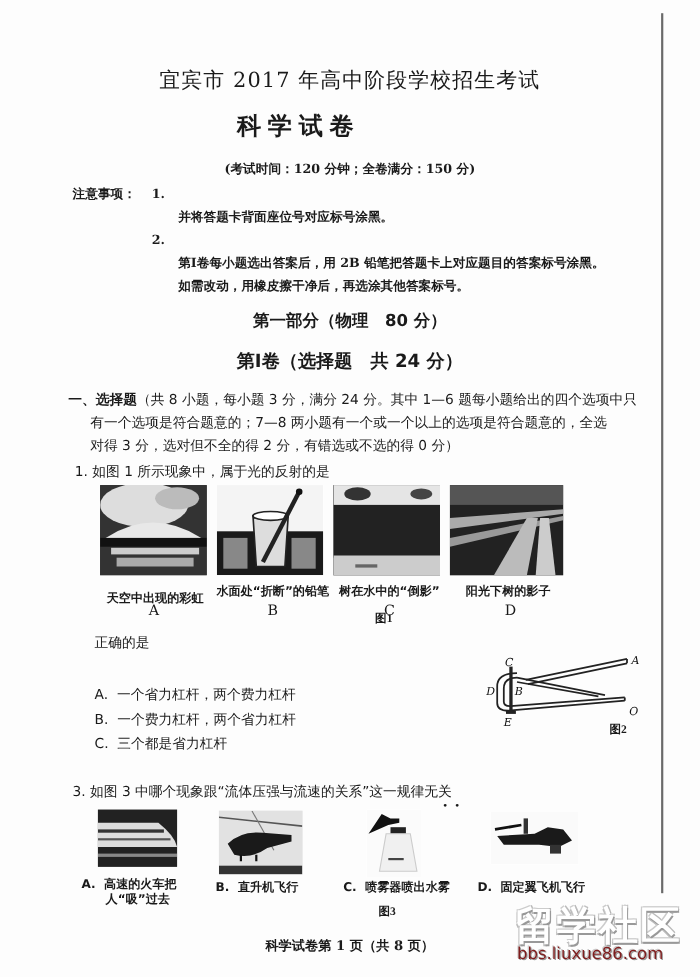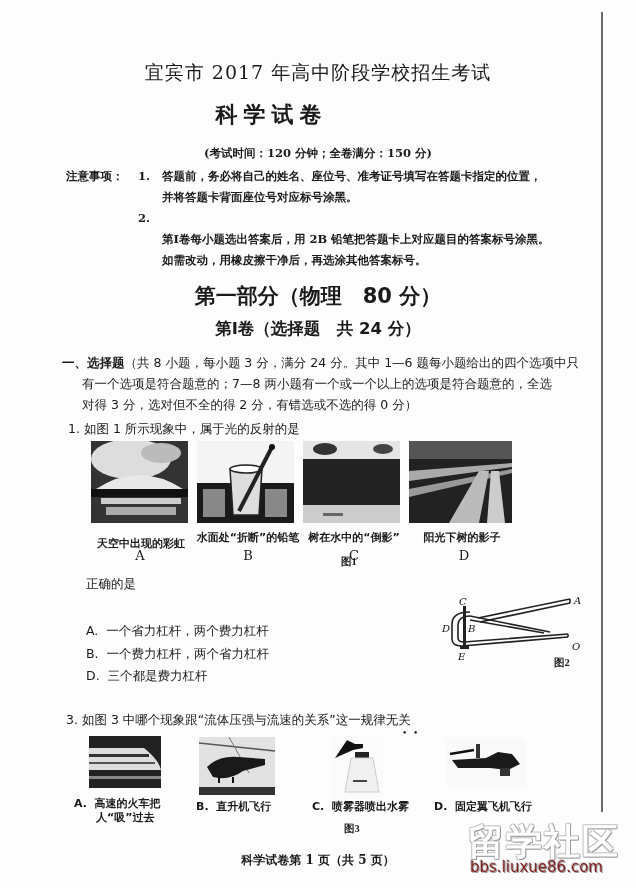--- a/index.html
+++ b/index.html
@@ -10,21 +10,21 @@
     color: #1a1a1a;
   }
   .abs { position: absolute; }
   .page-edge { position: absolute; left: 601px; top: 12px; width: 2px; height: 800px; background: #6a6a6a; }
   .title-main { left: 0; width: 636px; top: 60px; text-align: center; font-size: 19px; letter-spacing: 1px; }
   .title-sub { left: 0; width: 543px; top: 100px; text-align: center; font-size: 22px; font-weight: bold; letter-spacing: 6px; }
   .exam-info { left: 0; width: 636px; top: 146px; text-align: center; font-size: 11.5px; font-weight: bold; }
   .notes { left: 66px; top: 166px; width: 540px; font-size: 11.5px; font-weight: bold; line-height: 21px; }
   .notes .label { position: absolute; left: 0; top: 0; }
   .notes .item { position: absolute; }
-  .part-title { left: 0; width: 636px; top: 282px; text-align: center; font-size: 21px; font-weight: bold; font-family: "DejaVu Sans", "Liberation Sans", sans-serif; }
+  .part-title { left: 0; width: 636px; top: 282px; text-align: center; font-size: 15px; font-weight: bold; font-family: "DejaVu Sans", "Liberation Sans", sans-serif; }
   .vol-title { left: 0; width: 636px; top: 318px; text-align: center; font-size: 16.5px; font-weight: bold; font-family: "DejaVu Sans", "Liberation Sans", sans-serif; }
   .section-intro { left: 62px; top: 352px; width: 540px; font-size: 12.5px; line-height: 21px; font-family: "DejaVu Sans", "Liberation Sans", sans-serif; }
   .section-intro .lbl { font-weight: bold; margin-top: 11px; }
   .q { font-size: 12.5px; font-family: "DejaVu Sans", "Liberation Sans", sans-serif; }
   .q-opt { font-size: 12.5px; font-family: "DejaVu Sans", "Liberation Sans", sans-serif; }
   .photo { position: absolute; background: #222; overflow: hidden; }
   .caption { position: absolute; font-size: 11px; font-weight: bold; text-align: center; font-family: "DejaVu Sans", "Liberation Sans", sans-serif; }
   .letter { position: absolute; font-size: 13px; text-align: center; }
   .fig-label { position: absolute; font-size: 10.5px; font-weight: bold; font-family: Liberation Serif, serif; padding-left: 48px; }
   .footer { left: 0; width: 636px; top: 852px; text-align: center; font-size: 12px; font-weight: bold; }
@@ -39,21 +39,20 @@
 
 <div class="page-edge"></div>
 
 <div class="abs title-main">宜宾市 2017 年高中阶段学校招生考试</div>
 <div class="abs title-sub">科学试卷</div>
 <div class="abs exam-info">(考试时间：120 分钟；全卷满分：150 分)</div>
 
 <div class="abs notes" style="height:105px;">
   <span class="label">注意事项：</span>
   <span class="item" style="left:72px; top:0;">1.</span>
-  <span class="item" style="left:96px; top:0;">答题前，务必将自己的姓名、座位号、准考证号填写在答题卡指定的位置，</span>
   <span class="item" style="left:96px; top:21px;">并将答题卡背面座位号对应标号涂黑。</span>
   <span class="item" style="left:72px; top:42px;">2.</span>
   <span class="item" style="left:96px; top:63px;">第Ⅰ卷每小题选出答案后，用 2B 铅笔把答题卡上对应题目的答案标号涂黑。</span>
   <span class="item" style="left:96px; top:84px;">如需改动，用橡皮擦干净后，再选涂其他答案标号。</span>
 </div>
 
 <div class="abs part-title">第一部分（物理　80 分）</div>
 <div class="abs vol-title">第Ⅰ卷（选择题　共 24 分）</div>
 
 <div class="abs section-intro">
@@ -121,21 +120,21 @@
 <div class="letter" style="left:344px; top:548px; width:20px;">C</div>
 <div class="letter" style="left:454px; top:548px; width:20px;">D</div>
 <div class="fig-label" style="left:293px; top:555px;">图1</div>
 
 <div class="abs q" style="left:66px; top:573px; line-height:22px;">
   <div style="padding-left:20px;">正确的是</div>
 </div>
 <div class="abs q-opt" style="left:86px; top:620px; line-height:22.5px;">
   <div><span>A.</span>&nbsp;&nbsp;<span>一个省力杠杆，两个费力杠杆</span></div>
   <div><span>B.</span>&nbsp;&nbsp;<span>一个费力杠杆，两个省力杠杆</span></div>
-  <div><span>D.</span>&nbsp;&nbsp;<span>三个都是费力杠杆</span></div>
+  <div><span>C.</span>&nbsp;&nbsp;<span>三个都是省力杠杆</span></div>
 </div>
 
 <div class="abs" style="left:440px; top:594px; width:150px; height:80px;">
   <svg width="150" height="80" viewBox="0 0 150 80" style="font-family:'DejaVu Serif',serif; font-style:italic;">
     <line x1="38" y1="24" x2="130" y2="5" stroke="#222" stroke-width="1.6"></line>
     <line x1="40" y1="28" x2="130" y2="9" stroke="#222" stroke-width="1.6"></line>
     <line x1="130" y1="5" x2="130" y2="9" stroke="#222" stroke-width="1.6"></line>
     <path d="M30 18 Q12 18 12 30 L12 45 Q12 52 22 52 L128 43" fill="none" stroke="#222" stroke-width="1.6"></path>
     <path d="M30 22 Q18 22 18 32 L18 44 Q18 48 24 48 L128 40" fill="none" stroke="#222" stroke-width="1.6"></path>
     <path d="M30 22 L110 38" fill="none" stroke="#222" stroke-width="1.6"></path>
@@ -206,18 +205,18 @@
   <span>B.</span>&nbsp;&nbsp;<span>直升机飞行</span>
 </div>
 <div class="caption" style="left:312px; top:799px; width:120px; text-align:left;">
   <span>C.</span>&nbsp;&nbsp;<span>喷雾器喷出水雾</span>
 </div>
 <div class="caption" style="left:434px; top:799px; width:120px; text-align:left;">
   <span>D.</span>&nbsp;&nbsp;<span>固定翼飞机飞行</span>
 </div>
 <div class="fig-label" style="left:296px; top:822px;">图3</div>
 
-<div class="abs footer">科学试卷第 1 页（共 5 页）</div>
+<div class="abs footer">科学试卷第 1 页（共 8 页）</div>
 
 <div class="watermark">
   <div class="wm-big">留学社区</div>
   <div class="wm-small">bbs.liuxue86.com</div>
 </div>
 
 </body></html>

